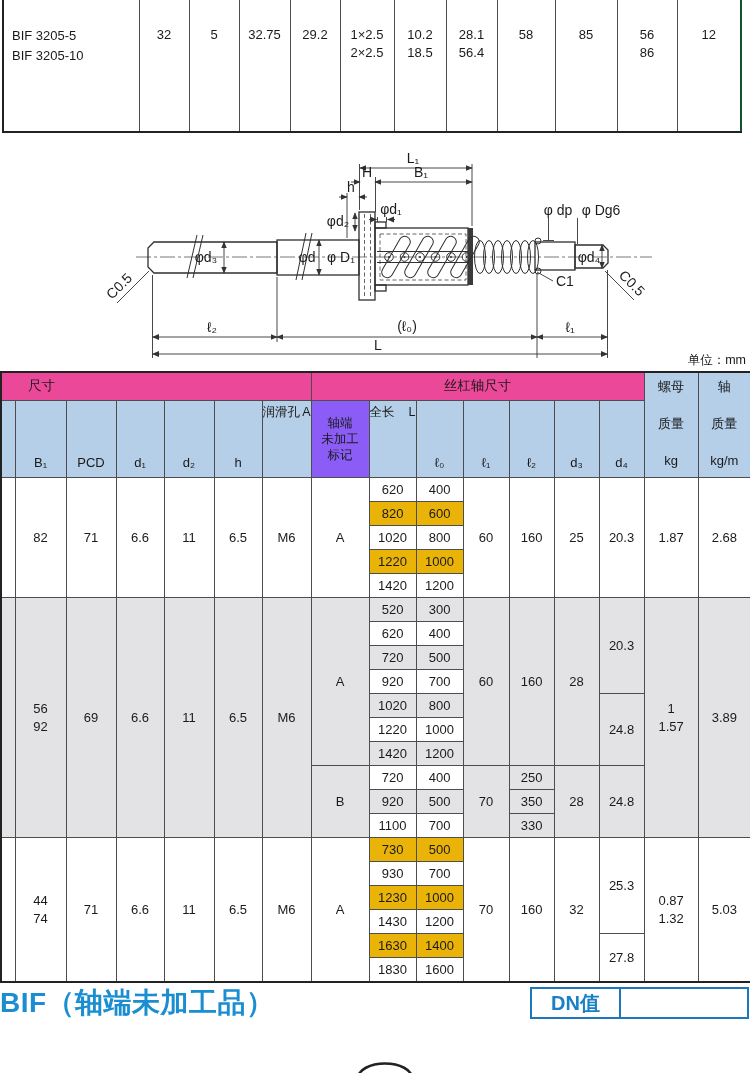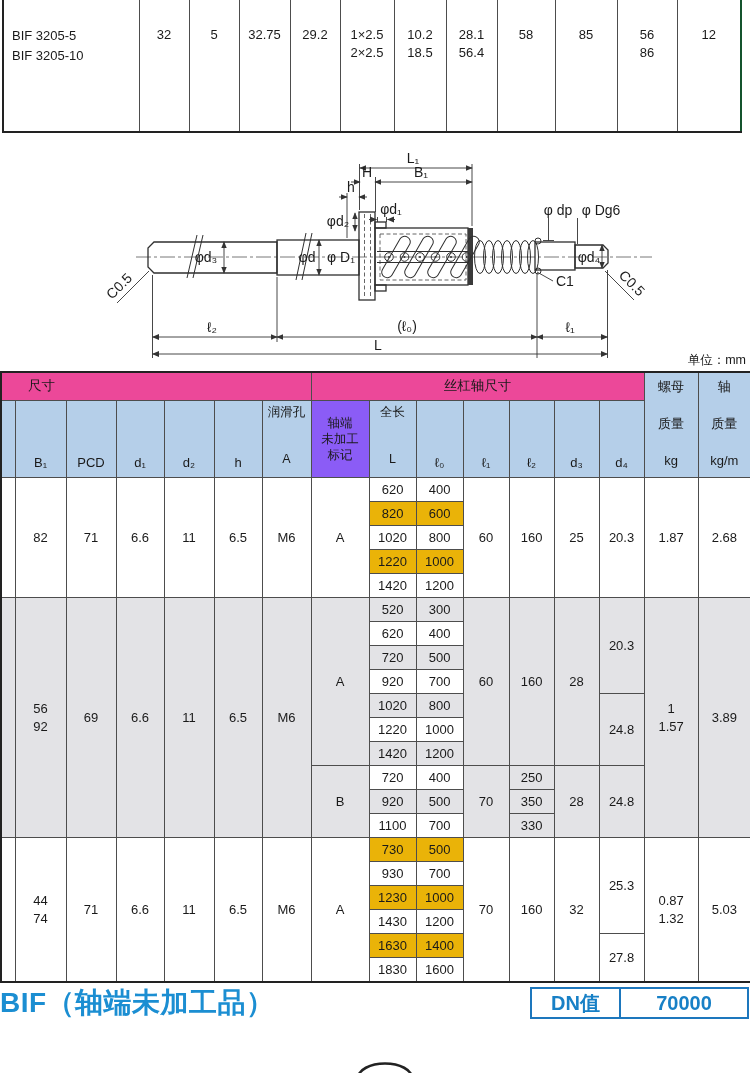--- a/index.html
+++ b/index.html
@@ -26,21 +26,21 @@
   #unit-note{position:absolute;top:352px;right:4px;font-size:12.5px;font-weight:normal;}
 
   
   #main-table{position:absolute;top:371px;left:0;width:749px;border:2px solid #222;}
   #main-table td{height:23px;}
   #main-table .h1{background:#ec4899;font-size:13.5px;height:27px;}
   #main-table .h1.left{text-align:left;padding-left:26px;}
   #main-table .hcell{background:#b5cfe9;font-size:13px;vertical-align:bottom;padding-bottom:5px;height:71px;}
   #main-table .vstack{background:#b5cfe9;vertical-align:top;padding:0;}
   #main-table .vstack .in{display:flex;flex-direction:column;justify-content:space-between;height:92px;padding:5px 0 4px;font-size:13px;}
-  #main-table .vstack2 .in2{display:flex;flex-direction:column;justify-content:space-between;height:64px;padding:3px 0 5px;font-size:12.5px;}
+  #main-table .vstack2 .in2{display:flex;flex-direction:row;justify-content:space-between;height:64px;padding:3px 0 5px;font-size:12.5px;text-align:right;}
   #main-table .vstack2{background:#b5cfe9;vertical-align:top;padding:0;}
   #main-table .mark{background:#8b5cf6;font-size:12.5px;line-height:1.3;vertical-align:middle;}
   #main-table .shade{background:#eab308;}
   #main-table .lite{background:#fff;}
   #main-table tbody.gray td{background:#e3e3e6;}
   #main-table tbody.gray td.lite{background:#fff;}
   #main-table tbody.gray td.shade{background:#e3e3e6;}
 
   
   #footer-title{position:absolute;left:0;top:984px;font-size:28px;font-weight:bold;color:#1b8ed2;letter-spacing:.5px;}
@@ -409,18 +409,17 @@
         <td class="lite">1830</td>
         <td class="lite">1600</td>
       </tr>
     </tbody>
   </table>
 
 <div id="footer-title">BIF（轴端未加工品）</div>
 
 <div id="dn-table">
   <div class="c c1">DN值</div>
-  <div class="c c2">70000</div>
 </div>
 
 <svg id="cut-circle" viewBox="0 0 80 14">
   <ellipse cx="40" cy="19" rx="27" ry="14.5" fill="none" stroke="#222" stroke-width="2.6"></ellipse>
 </svg>
 
 </body></html>

